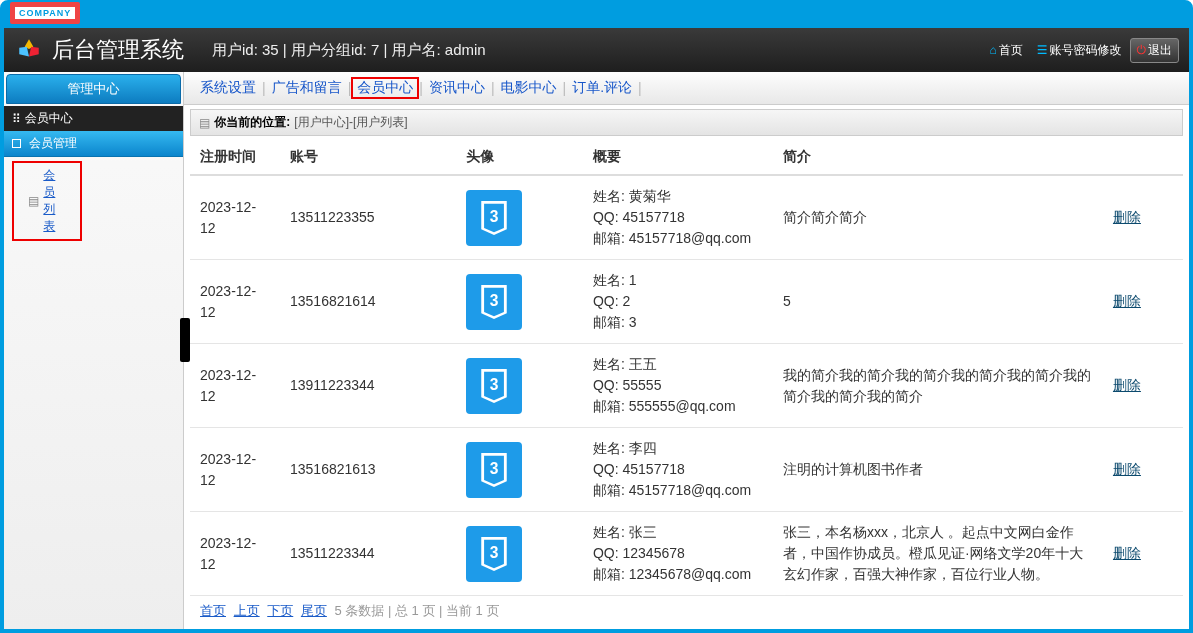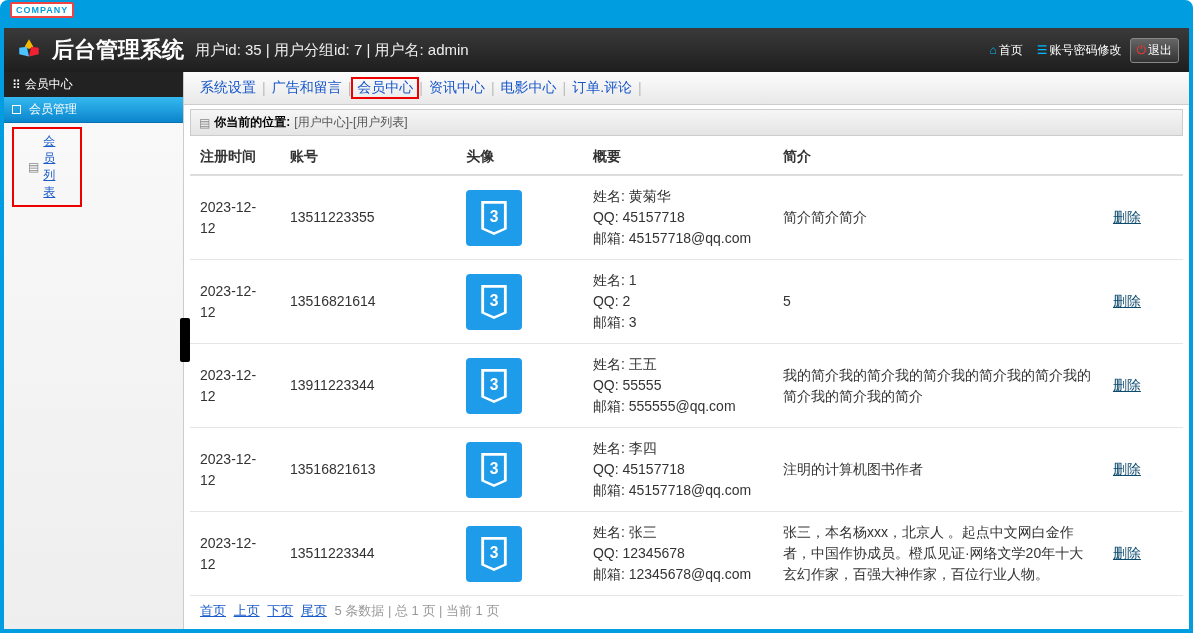--- a/index.html
+++ b/index.html
@@ -1,23 +1,23 @@
 <!DOCTYPE html>
 <html><head>
 <meta charset="utf-8">
 <style>
 * { box-sizing: border-box; margin: 0; padding: 0; }
 body { font-family: Arial, "Microsoft YaHei", sans-serif; font-size: 13px; background: #fff; width: 1193px; height: 633px; overflow: hidden; position: relative; }
 
 .window { width: 1193px; height: 633px; border: 4px solid #009de0; border-top-width: 28px; border-radius: 8px 8px 0 0; position: relative; background: #fff; }
-.company-tag { position: absolute; top: -26px; left: 6px; background: #fff; color: #009de0; font-size: 9px; font-weight: bold; padding: 1px 4px; border: 2px solid #ef4444; border-radius: 2px; letter-spacing: 1px; }
+.company-tag { position: absolute; top: -26px; left: 6px; background: #fff; color: #009de0; font-size: 9px; font-weight: bold; padding: 1px 4px; border: 5px solid #ef4444; border-radius: 2px; letter-spacing: 1px; }
 
 .header { background: linear-gradient(#3a3a3a,#1e1e1e); color: #fff; height: 44px; display: flex; align-items: center; padding: 0 10px; position: relative; }
 .logo { width: 30px; height: 30px; margin-right: 8px; display:flex;align-items:center;justify-content:center;}
-.title { font-size: 22px; font-weight: 700; margin-right: 11px; }
+.title { font-size: 22px; font-weight: 400; margin-right: 28px; }
 .hdr-info { font-size: 15px; color: #eee; }
 .hdr-right { margin-left: auto; display: flex; gap: 2px; }
 .hdr-btn { color: #fff; font-size: 12px; padding: 3px 6px; border-radius: 3px; display:flex;align-items:center;gap:2px;cursor:pointer;}
 .hdr-btn .ic{color:#0bf;}
 .hdr-btn.exit{background:linear-gradient(#666,#333);border:1px solid #888;}
 .hdr-btn.exit .ic{color:#f33;}
 
 .layout { display: flex; height: calc(100% - 44px); }
 
 .left { width: 180px; background: linear-gradient(#fafafa,#eee); border-right: 1px solid #ccc; }
@@ -81,20 +81,21 @@
         </div>
       <div class="hdr-btn exit">
           <span class="ic">⏻</span>
           <span>退出</span>
         </div>
     </div>
   </div>
 
   <div class="layout">
     <div class="left">
+      <div class="lefttab">管理中心</div>
       <div class="leftgroup">
           <span class="dots">⠿</span>
           <span>会员中心</span>
         </div>
       <div class="leftsub">
           <span class="sq"></span>
           <span>会员管理</span>
         </div>
       <div class="leftitem">
           <span style="color:#888;">▤</span>

